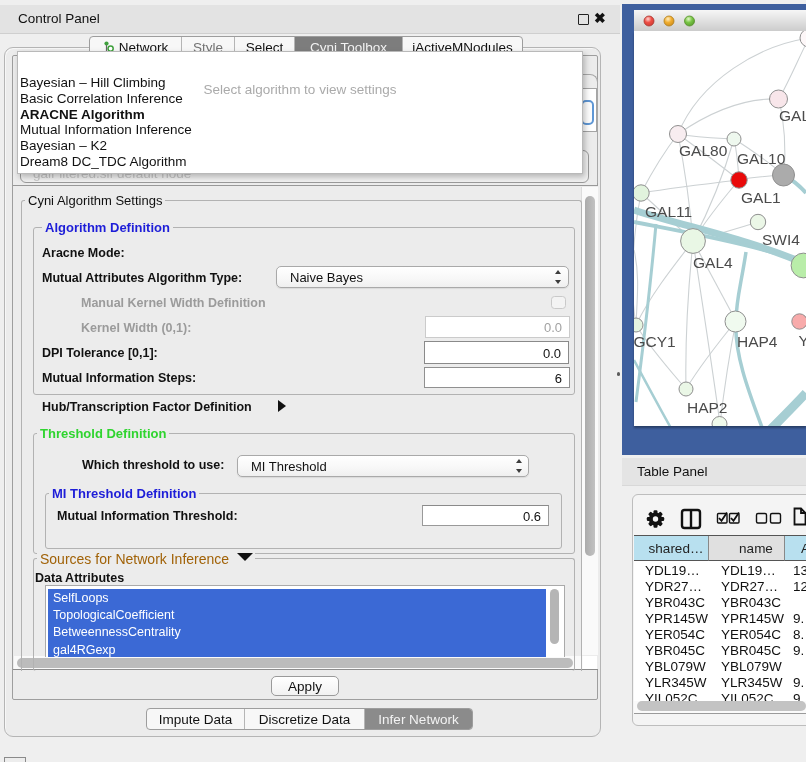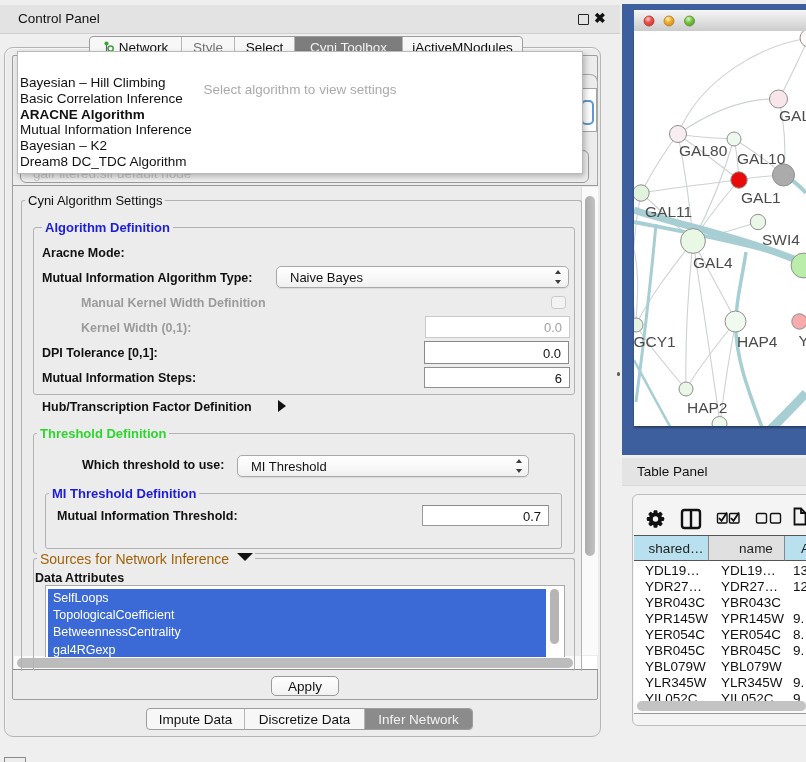--- a/index.html
+++ b/index.html
@@ -71,21 +71,21 @@
   <div class="abs" style="left:583px;top:656px;width:14px;height:13px;background:#fff;"></div>
 
   <div class="fs" style="left:21px;top:200px;width:559px;height:470px;border-bottom:none;border-radius:3px 3px 0 0;">
     <span class="leg" style="left:3px;color:#111;">Cyni Algorithm Settings</span>
   </div>
 
   <div class="fs" style="left:33px;top:227px;width:540px;height:166px;">
     <span class="leg" style="left:8px;color:#1d1dd8;font-weight:bold;">Algorithm Definition</span>
   </div>
   <div class="abs lbl" style="left:42px;top:246px;">Aracne Mode:</div>
-  <div class="abs lbl" style="left:42px;top:271px;">Mutual Information Algorithm Type:</div>
+  <div class="abs lbl" style="left:42px;top:271px;">Mutual Attributes Algorithm Type:</div>
   <div class="combo" style="left:276px;top:266px;width:291px;height:20px;">
     <span class="ct">Naive Bayes</span>
     <span class="arr up" style="right:7px;top:3px;"></span>
     <span class="arr dn" style="right:7px;bottom:3px;"></span>
   </div>
   <div class="abs lbl dis" style="left:42px;top:296px;">Manual Kernel Width Definition</div>
   <div class="abs" style="left:551px;top:296px;width:13px;height:11px;border:1px solid #c9c9c9;border-radius:3.5px;background:#f3f3f3;"></div>
   <div class="abs lbl dis" style="left:42px;top:321px;">Kernel Width (0,1):</div>
   <div class="tf" style="left:425px;top:316px;width:143px;height:20px;border-color:#cbcbcb;">
     <span class="tv" style="color:#a2a2a2;">0.0</span>
@@ -110,21 +110,21 @@
     <span class="ct">MI Threshold</span>
     <span class="arr up" style="right:6px;top:3px;"></span>
     <span class="arr dn" style="right:6px;bottom:3px;"></span>
   </div>
 
   <div class="fs" style="left:45px;top:493px;width:515px;height:54px;">
     <span class="leg" style="left:3px;color:#1d1dd8;font-weight:bold;">MI Threshold Definition</span>
   </div>
   <div class="abs lbl" style="left:57px;top:509px;">Mutual Information Threshold:</div>
   <div class="tf" style="left:422px;top:505px;width:125px;height:19px;">
-    <span class="tv">0.7</span>
+    <span class="tv">0.6</span>
     </div>
 
   <div class="fs" style="left:33px;top:558px;width:540px;height:112px;border-bottom:none;">
     <span class="leg" style="left:3px;color:#a16207;padding-right:26px;font-size:14px;">Sources for Network Inference</span>
   </div>
   <div class="arr abs" style="left:237px;top:553px;border-left:8px solid transparent;border-right:8px solid transparent;border-top:8.5px solid #111;"></div>
   <div class="abs lbl" style="left:35px;top:571px;">Data Attributes</div>
   <div class="abs" style="left:45px;top:585px;width:518px;height:71px;background:#fff;border:1px solid #aaa;border-bottom:none;overflow:hidden;">
     <div style="position:absolute;left:2px;top:3px;width:498px;height:200px;background:#3b69d5;"></div>
     <div style="position:absolute;left:7px;top:4px;font-size:12.5px;color:#fff;line-height:17.2px;">

